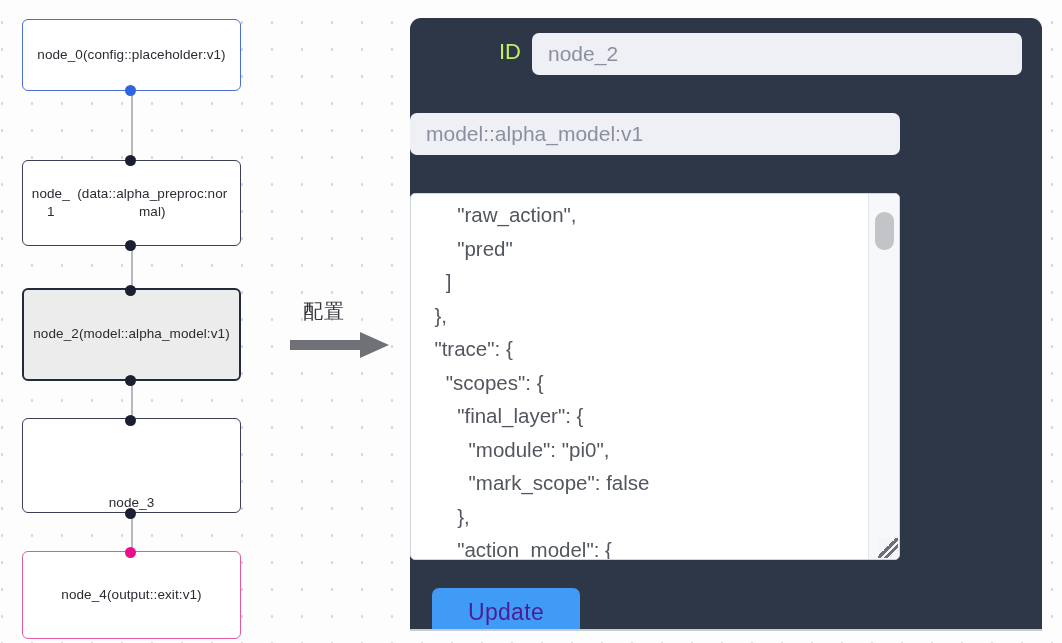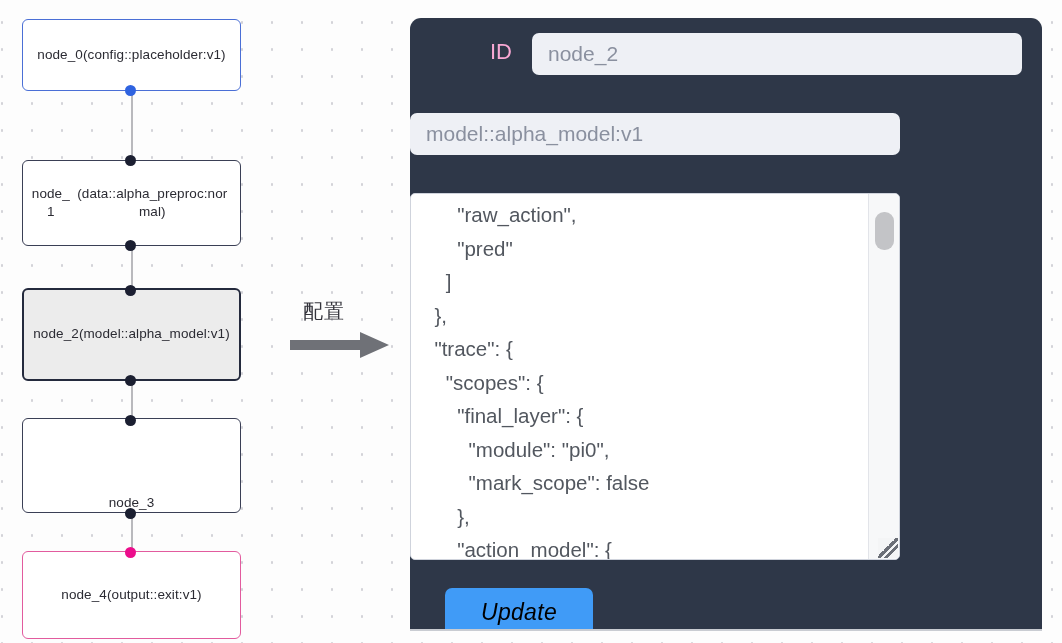--- a/index.html
+++ b/index.html
@@ -128,23 +128,23 @@
     display: flex;
     align-items: flex-start;
   }
   #row-id    { left: 0;  top: 15px;  }
   #row-type  { left: 0;  top: 95px;  }
   #row-config{ left: 0;  top: 175px; }
 
   .field-label {
     width: 122px;
     text-align: right;
-    padding-right: 20px;
+    padding-right: 11px;
     box-sizing: border-box;
-    color: #f9a8d4;
+    color: #bef264;
     font-size: 22px;
     line-height: 38px;
     user-select: none;
   }
 
   .field-input {
     width: 490px;
     height: 42px;
     box-sizing: border-box;
     background: #eef0f5;
@@ -209,35 +209,34 @@
     height: 20px;
     background:
       linear-gradient(135deg, transparent 45%, #6b6f77 45%, #6b6f77 56%, transparent 56%),
       linear-gradient(135deg, transparent 63%, #6b6f77 63%, #6b6f77 74%, transparent 74%);
     background-color: #f4f5f6;
   }
 
   
   #update-btn {
     position: absolute;
-    left: 35px;
+    left: 22px;
     top: 570px;
     width: 148px;
     height: 48px;
     background: #409bf7;
     border: none;
     border-radius: 7px 7px 0 0;
-    color: #000000;
+    color: #4c1d95;
     font-size: 23px;
     font-family: "Liberation Sans", sans-serif;
     letter-spacing: 0.3px;
     cursor: pointer;
     text-align: center;
     padding: 0;
-    font-style: italic;
   }
 
   
   #panel-bottom-trim {
     position: absolute;
     left: 410px;
     top: 629px;
     width: 632px;
     height: 2px;
     background: #c9ccd2;

